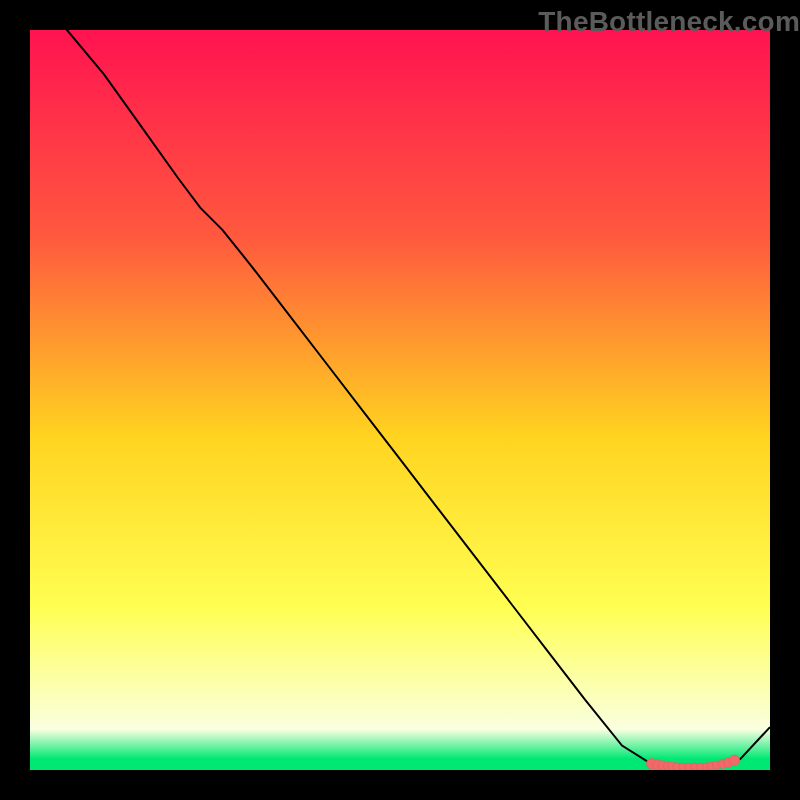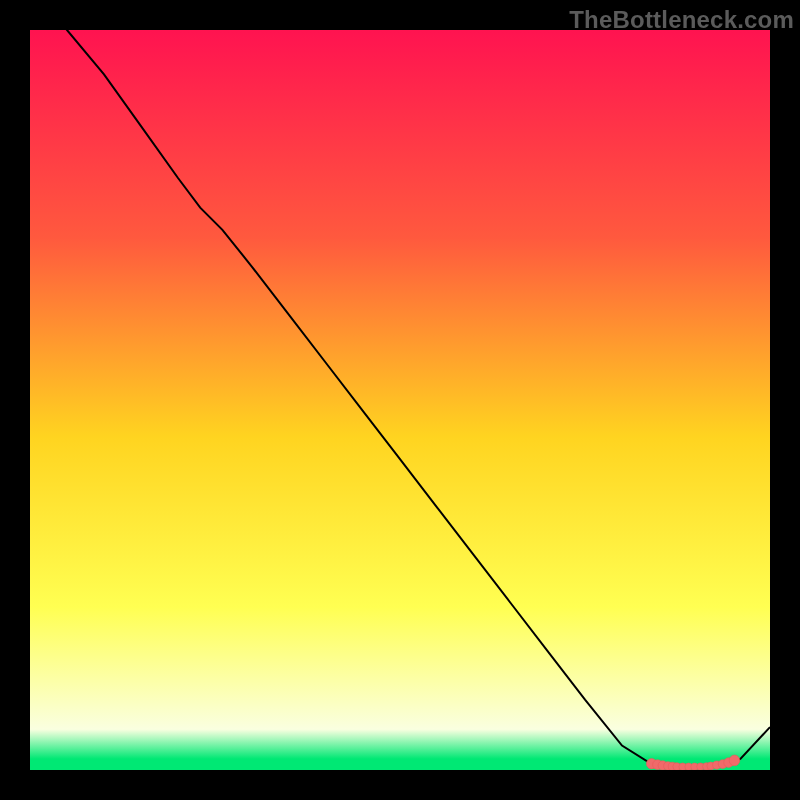--- a/index.html
+++ b/index.html
@@ -27,23 +27,23 @@
     position: absolute;
     left: 0;
     top: 0;
     width: 740px;
     height: 740px;
     display: block;
   }
   .watermark {
     position: absolute;
     top: 6px;
-    right: 6px;
+    right: 0;
     font-family: Arial, Helvetica, sans-serif;
-    font-size: 24px;
+    font-size: 28px;
     font-weight: 600;
     color: #5b5b5b;
     letter-spacing: 0.2px;
     user-select: none;
   }
 </style>
 </head>
 <body>
 
 <div class="stage">

